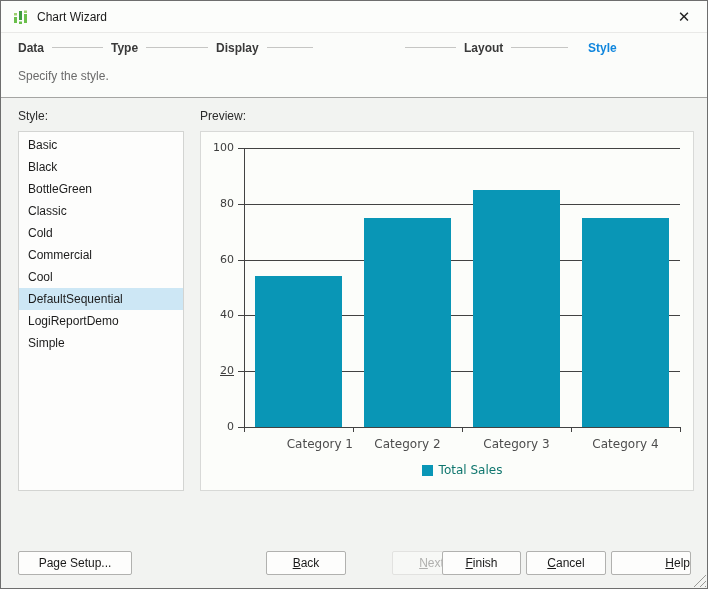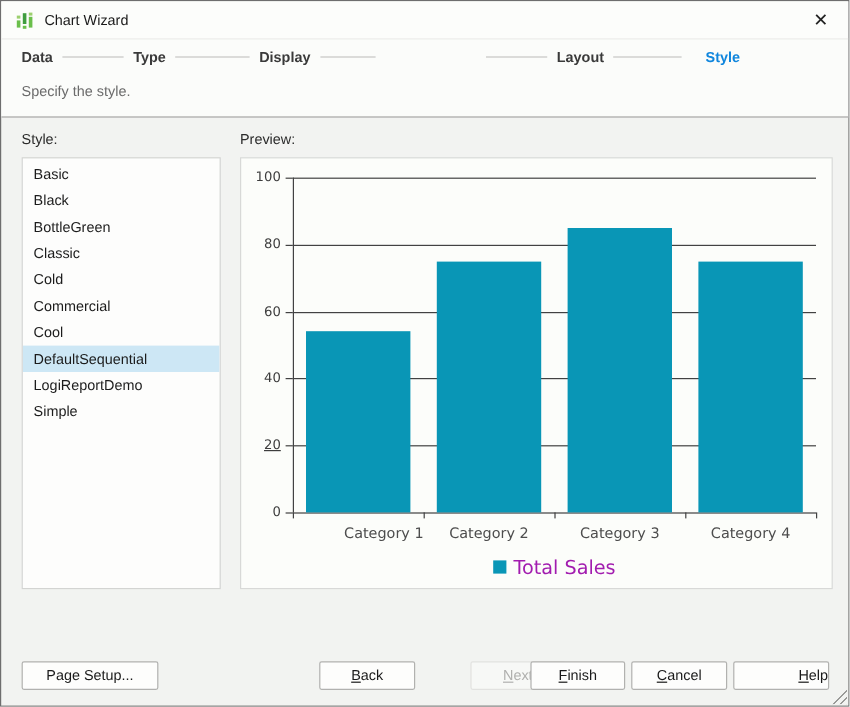--- a/index.html
+++ b/index.html
@@ -62,21 +62,21 @@
   .chart { position:absolute; left:0; top:0; right:0; bottom:0; font-family:"DejaVu Sans", sans-serif; }
   .gridline { position:absolute; height:1px; background:#424242; }
   .axis-v { position:absolute; width:1px; background:#424242; }
   .ytickmark { position:absolute; height:1px; background:#424242; }
   .xtickmark { position:absolute; width:1px; background:#424242; }
   .yticklabel { position:absolute; text-align:right; font-size:11px; color:#3d3d3d; }
   .bar { position:absolute; }
   .cat-label { position:absolute; text-align:center; font-size:12px; color:#4d4d4d; }
   .legend { position:absolute; display:flex; justify-content:center; align-items:center; }
   .legend-swatch { width:11px; height:11px; display:inline-block; margin-right:6px; }
-  .legend-label { font-size:16px; color:#a21caf; }
+  .legend-label { font-size:12px; color:#0f766e; }
 
   
   .btn {
     position:absolute; height:24px; background:#fdfdfc; border:1px solid #b1b1af;
     border-radius:2px; font-family:"Liberation Sans", sans-serif; font-size:12px;
     color:#1a1a1a; text-align:center; line-height:22px; cursor:pointer;
   }
   .btn u { text-decoration:underline; }
   .btn.disabled {
     background:#f7f8f6; border-color:#e2e2e0; color:#b0b0ae; cursor:default;

